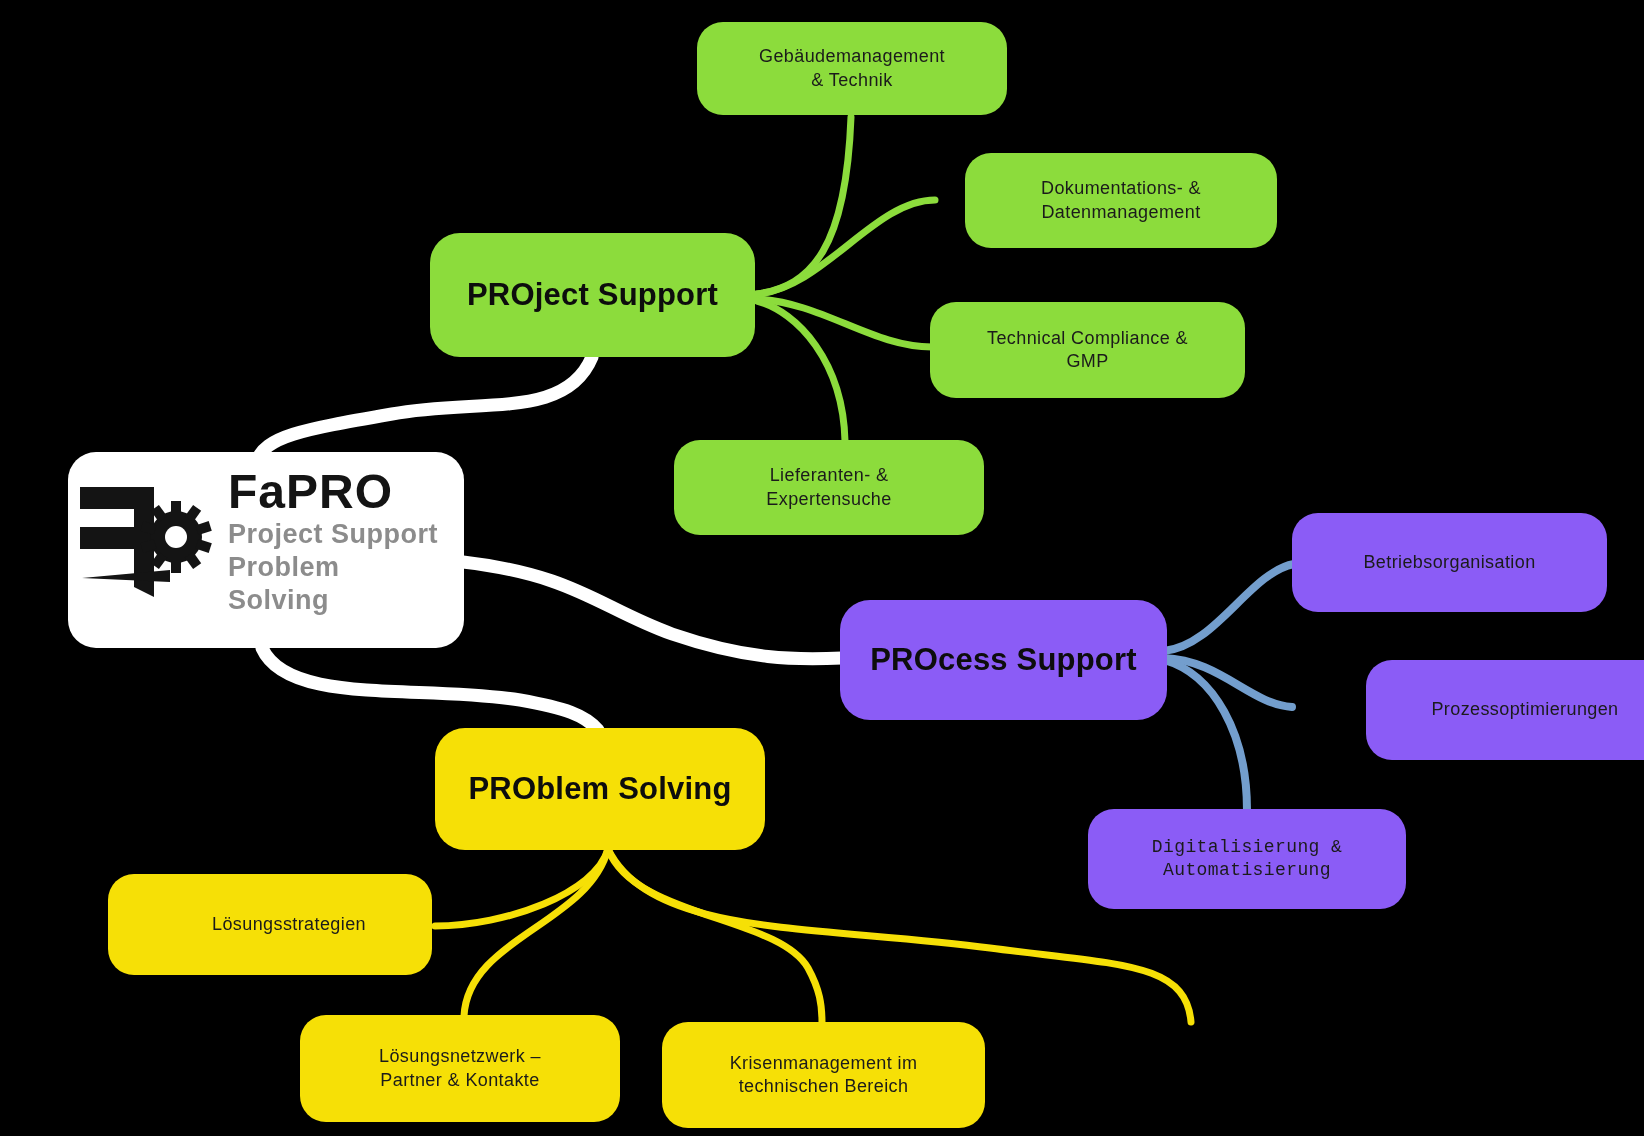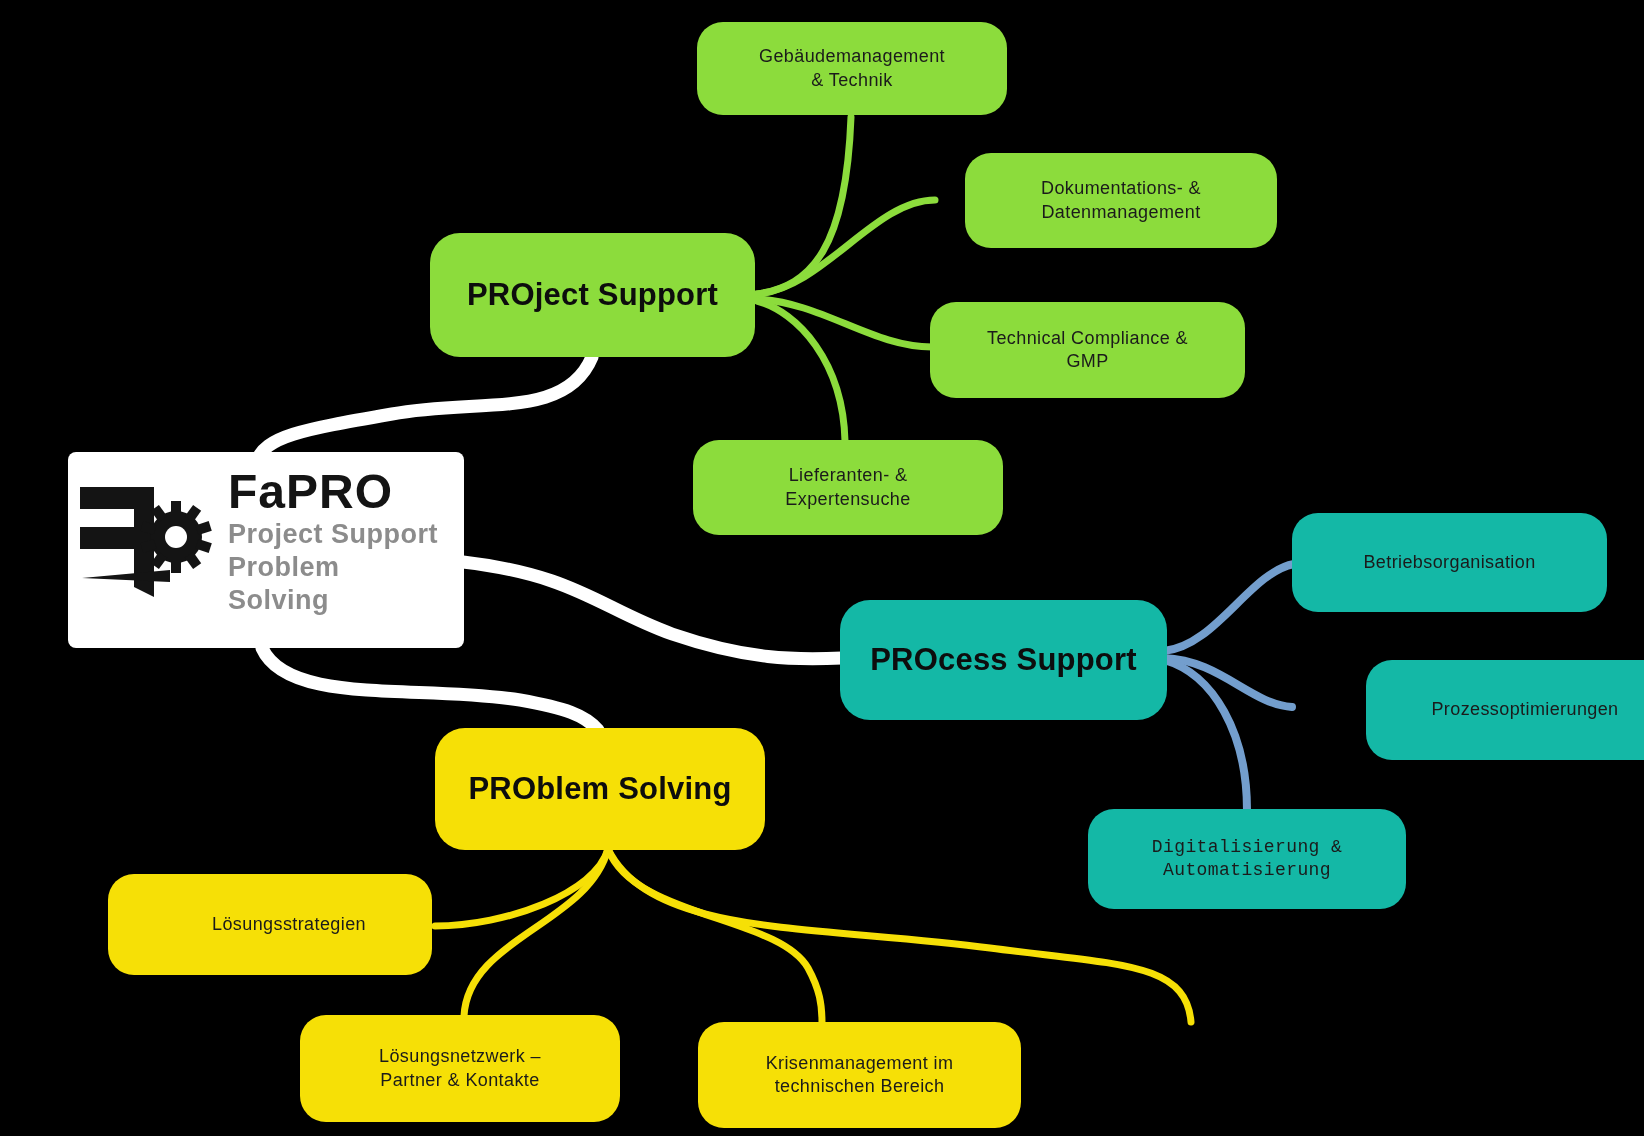--- a/index.html
+++ b/index.html
@@ -16,47 +16,47 @@
     display:flex;align-items:center;justify-content:center;
     text-align:center;
     box-sizing:border-box;
   }
   .node-label{white-space:pre-line;line-height:1.28;letter-spacing:.4px;}
   .branch{border-radius:30px;}
   .branch .node-label{font-weight:bold;font-size:31px;color:#0d0d0d;letter-spacing:.2px;}
   .child{border-radius:26px;}
   .child .node-label{font-size:18px;color:#1b1b1b;}
   .green{background:#8CDC3C;}
-  .blue{background:#14b8a6;}
+  .blue{background:#8b5cf6;}
   .yellow{background:#F6E006;}
   
   .logo-card{
     position:absolute;left:68px;top:452px;width:396px;height:196px;
-    background:#FFFFFF;border-radius:8px;
+    background:#FFFFFF;border-radius:28px;
     display:flex;align-items:center;justify-content:flex-start;
     padding:0 18px 16px 12px;box-sizing:border-box;
   }
   .logo-icon{width:134px;height:130px;flex:0 0 auto;}
   .logo-text{margin-left:14px;display:flex;flex-direction:column;align-items:flex-start;}
   .logo-title{font-size:48px;font-weight:bold;color:#141414;line-height:1.05;letter-spacing:1px;}
   .logo-subtitle{font-size:27px;font-weight:bold;color:#8C8C8C;line-height:1.22;letter-spacing:.5px;}
   
   .n-project   {left:430px; top:233px; width:325px; height:124px;}
   .n-gebaeude  {left:697px; top:22px;  width:310px; height:93px;}
   .n-doku      {left:933px; top:153px; width:312px; height:95px;margin-left:32px;}
   .n-technical {left:930px; top:302px; width:315px; height:96px;}
-  .n-lieferant {left:693px; top:440px; width:310px; height:95px;}
+  .n-lieferant {left:674px; top:440px; width:310px; height:95px;}
   .n-process   {left:840px; top:600px; width:327px; height:120px;}
   .n-betrieb   {left:1292px;top:513px; width:315px; height:99px;}
   .n-prozess   {left:1366px;top:660px; width:318px; height:100px;}
   .n-digital   {left:1088px;top:809px; width:318px; height:100px;font-family:Liberation Mono, monospace;}
   .n-problem   {left:435px; top:728px; width:330px; height:122px;}
   .n-loesung   {left:108px; top:874px; width:324px; height:101px;padding-left:38px;}
   .n-netzwerk  {left:300px; top:1015px;width:320px; height:107px;}
-  .n-krisen    {left:662px; top:1022px;width:323px; height:106px;margin-left:36px;}
+  .n-krisen    {left:662px; top:1022px;width:323px; height:106px;}
   .n-change    {left:1033px;top:1021px;width:321px; height:106px;}
 </style>
 </head>
 <body>
 
 <div class="canvas">
 
   <svg class="connectors" viewBox="0 0 1644 1136" xmlns="http://www.w3.org/2000/svg">
 
     <g stroke="#FFFFFF" stroke-width="13" fill="none" stroke-linecap="round">

